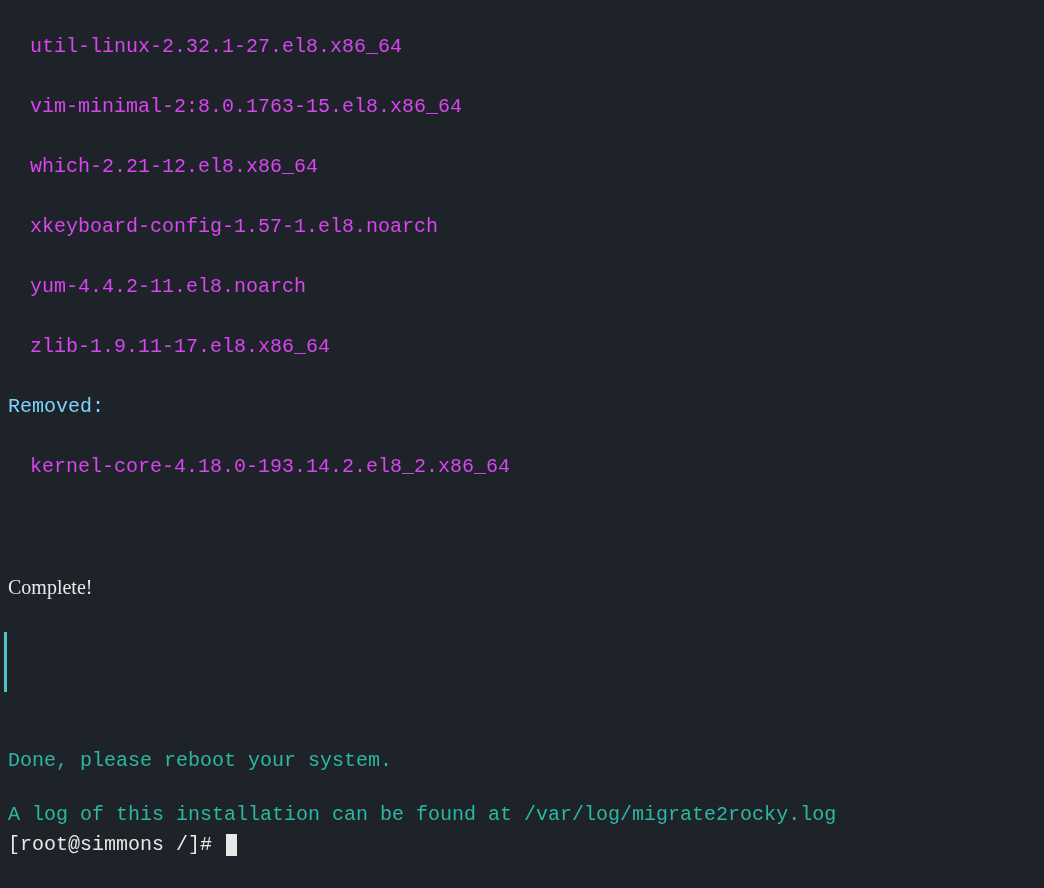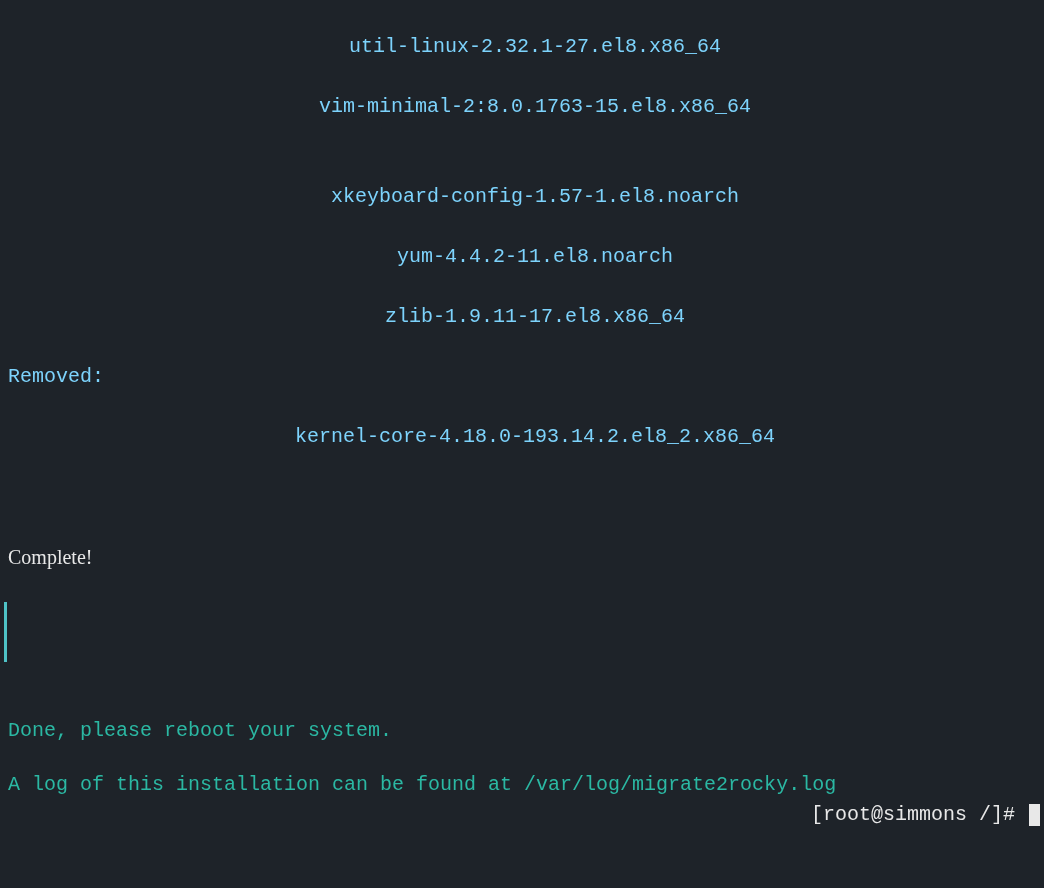--- a/index.html
+++ b/index.html
@@ -15,22 +15,21 @@
     padding: 0;
   }
   .terminal {
     width: 100%;
     height: 100%;
     padding: 2px 4px;
   }
   .pkg-line {
     padding-left: 26px;
     white-space: pre;
-    color: #7dd3fc;
-    text-align: center;
+    color: #d946ef;
   }
   .blank { height: 30px; }
   .header-line {
     padding-left: 4px;
     color: #7dd3fc;
     white-space: pre;
   }
   .complete-line {
     padding-left: 4px;
     color: #e8e8e8;
@@ -46,21 +45,20 @@
     color: #2bb8a3;
     padding-left: 4px;
     white-space: pre;
     margin-top: 24px;
   }
   .prompt-line {
     padding-left: 4px;
     white-space: pre;
     display: flex;
     align-items: center;
-    justify-content: flex-end;
   }
   .prompt-bracket { color: #e8e8e8; }
   .cursor {
     display: inline-block;
     width: 11px;
     height: 22px;
     background-color: #e8e8e8;
     margin-left: 2px;
     vertical-align: text-bottom;
   }
@@ -68,20 +66,21 @@
 </head>
 <body>
 
 <div class="terminal">
 
   <div class="blank"></div>
   <div class="pkg-line">util-linux-2.32.1-27.el8.x86_64</div>
   <div class="blank"></div>
   <div class="pkg-line">vim-minimal-2:8.0.1763-15.el8.x86_64</div>
   <div class="blank"></div>
+  <div class="pkg-line">which-2.21-12.el8.x86_64</div>
   <div class="blank"></div>
   <div class="pkg-line">xkeyboard-config-1.57-1.el8.noarch</div>
   <div class="blank"></div>
   <div class="pkg-line">yum-4.4.2-11.el8.noarch</div>
   <div class="blank"></div>
   <div class="pkg-line">zlib-1.9.11-17.el8.x86_64</div>
   <div class="blank"></div>
 
   <div class="header-line">Removed:</div>
   <div class="blank"></div>

